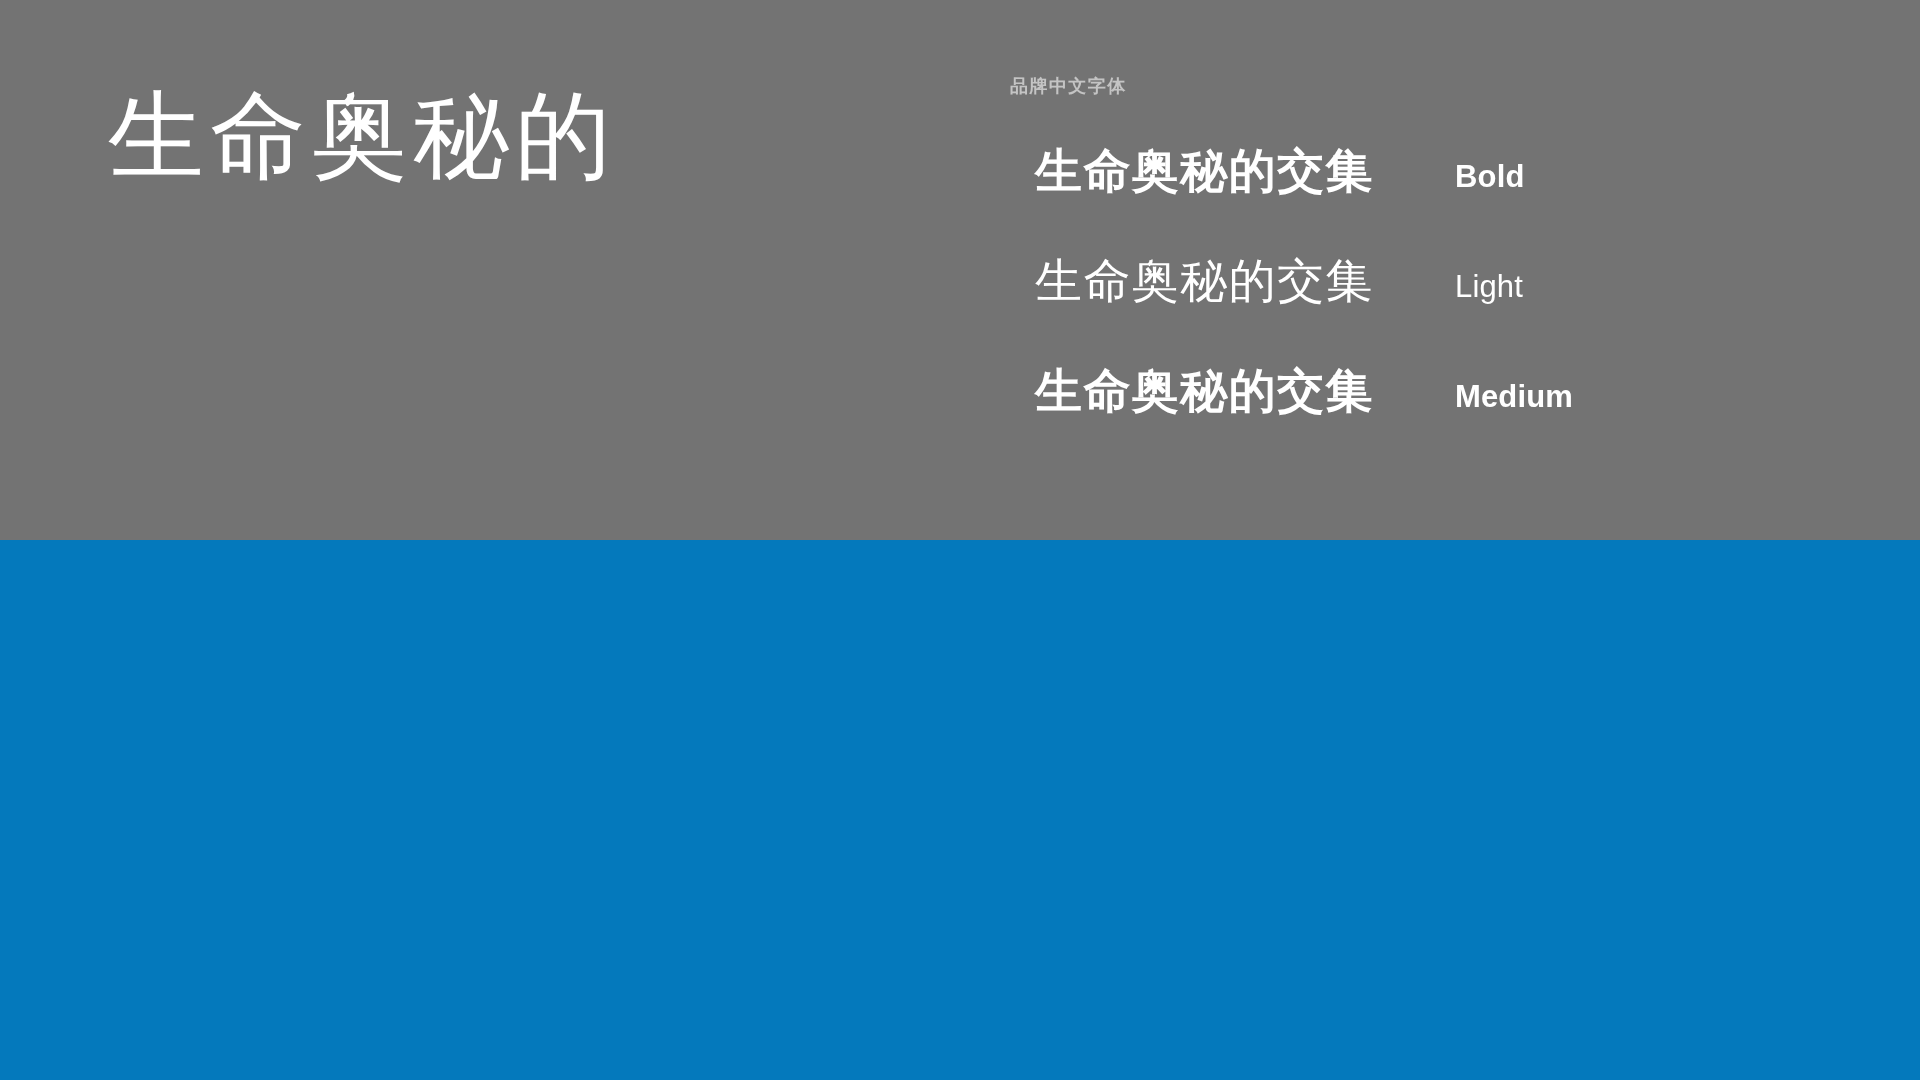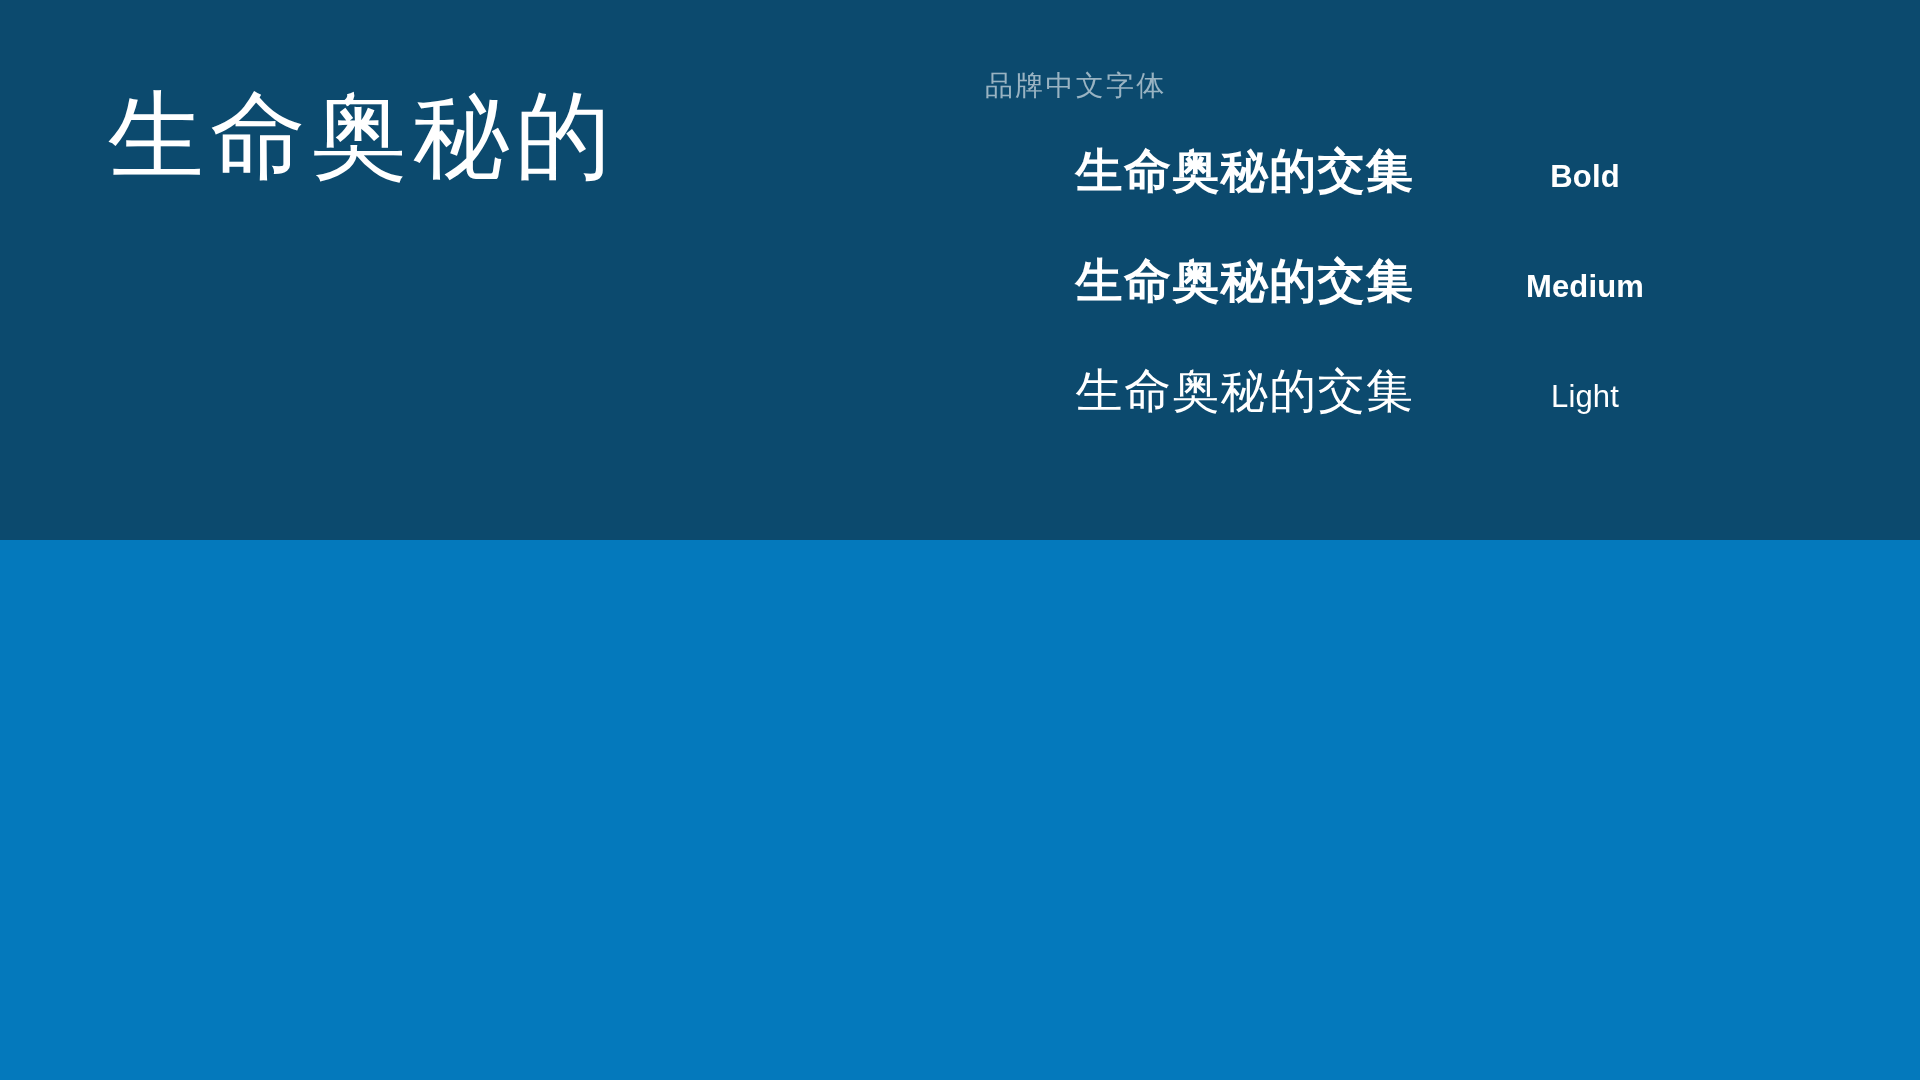--- a/index.html
+++ b/index.html
@@ -24,42 +24,43 @@
   
   .panel {
     position: absolute;
     left: 0;
     width: 1920px;
     box-sizing: border-box;
   }
   .panel-teal {
     top: 0;
     height: 540px;
-    background: #0c4a6e;
+    background: #737373;
   }
   .panel-blue {
     top: 540px;
     height: 540px;
     background: #0479BC;
   }
 
   
   .section-label {
     position: absolute;
     color: rgba(255,255,255,0.58);
     font-weight: 300;
     white-space: nowrap;
     letter-spacing: 0.02em;
   }
   .label-cn {
-    left: 985px;
+    left: 1010px;
     top: 86px;
-    font-size: 28px;
+    font-size: 18px;
     transform: translateY(-50%);
     letter-spacing: 0.08em;
+    font-weight: bold;
   }
 
   
   .display {
     position: absolute;
     color: #ffffff;
     font-weight: 100;
     white-space: nowrap;
   }
   .display-cn {
@@ -89,21 +90,21 @@
     display: inline-block;
     color: #ffffff;
     vertical-align: baseline;
   }
 
   
   .specimen-cn {
     left: 1035px;
     top: 140px;
   }
-  .specimen-cn .spec-row { height: 110px; text-align: center; }
+  .specimen-cn .spec-row { height: 110px; }
   .specimen-cn .spec-sample {
     font-size: 47px;
     letter-spacing: 0.03em;
     width: 420px;
   }
   .specimen-cn .spec-weight {
     font-size: 31px;
     width: 260px;
     letter-spacing: 0.005em;
   }
@@ -126,26 +127,26 @@
     </div>
 
     <div class="section-label label-cn">品牌中文字体</div>
 
     <div class="specimen specimen-cn">
 
       <div class="spec-row w-bold">
         <span class="spec-sample">生命奥秘的交集</span><span class="spec-weight">Bold</span>
       </div>
 
+      <div class="spec-row w-light">
+        <span class="spec-sample">生命奥秘的交集</span><span class="spec-weight">Light</span>
+      </div>
+
       <div class="spec-row w-medium">
         <span class="spec-sample">生命奥秘的交集</span><span class="spec-weight">Medium</span>
-      </div>
-
-      <div class="spec-row w-light">
-        <span class="spec-sample">生命奥秘的交集</span><span class="spec-weight">Light</span>
       </div>
 
     </div>
   </section>
 
   <section class="panel panel-blue">
 
     
 
     

